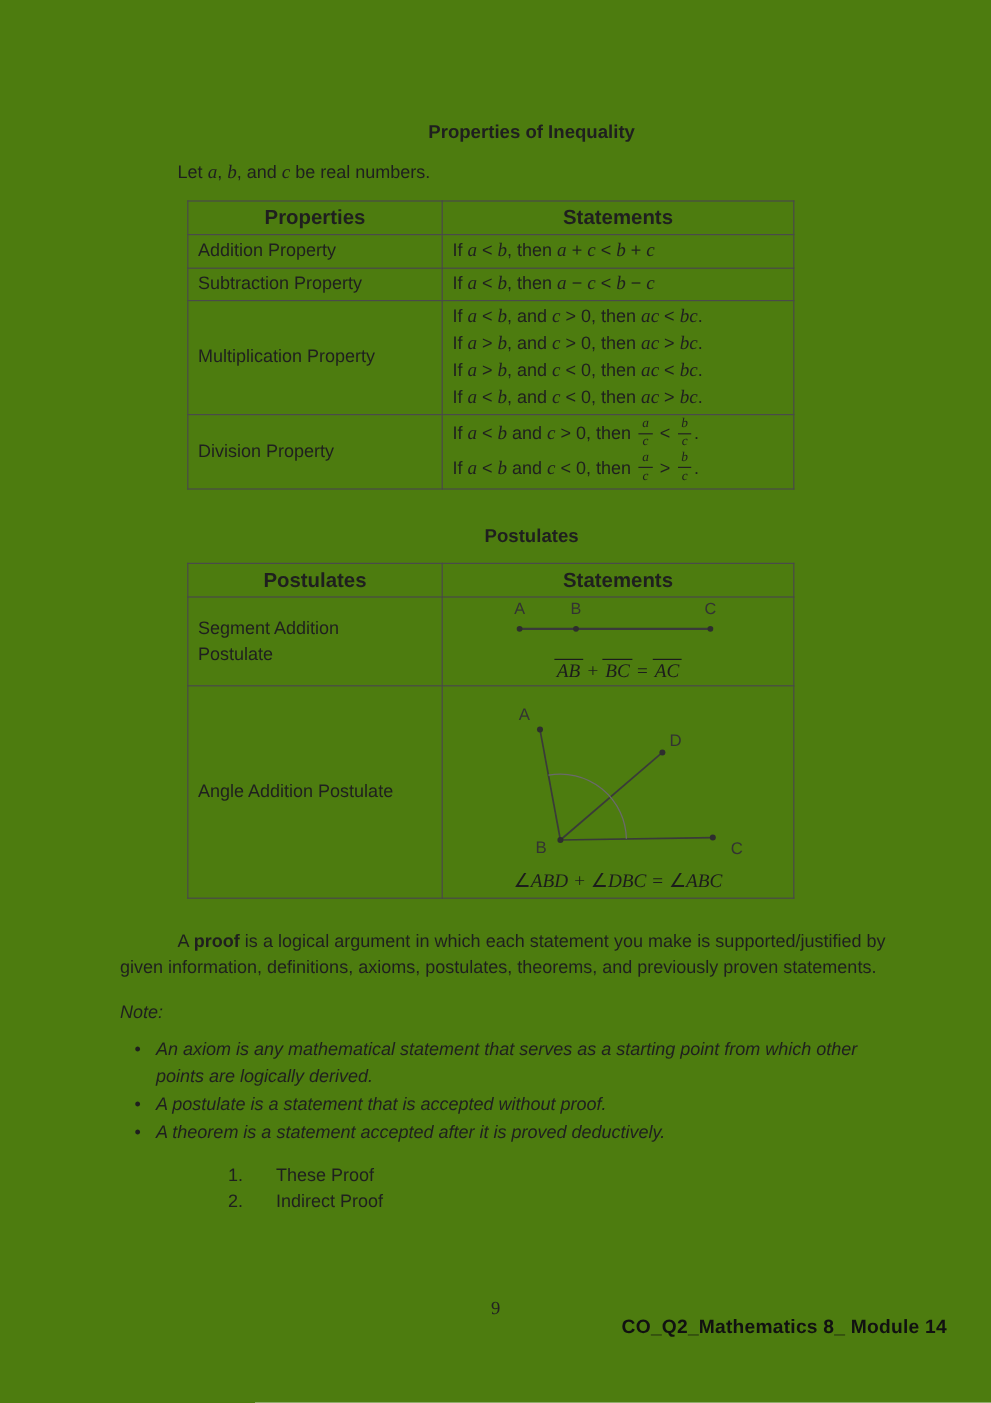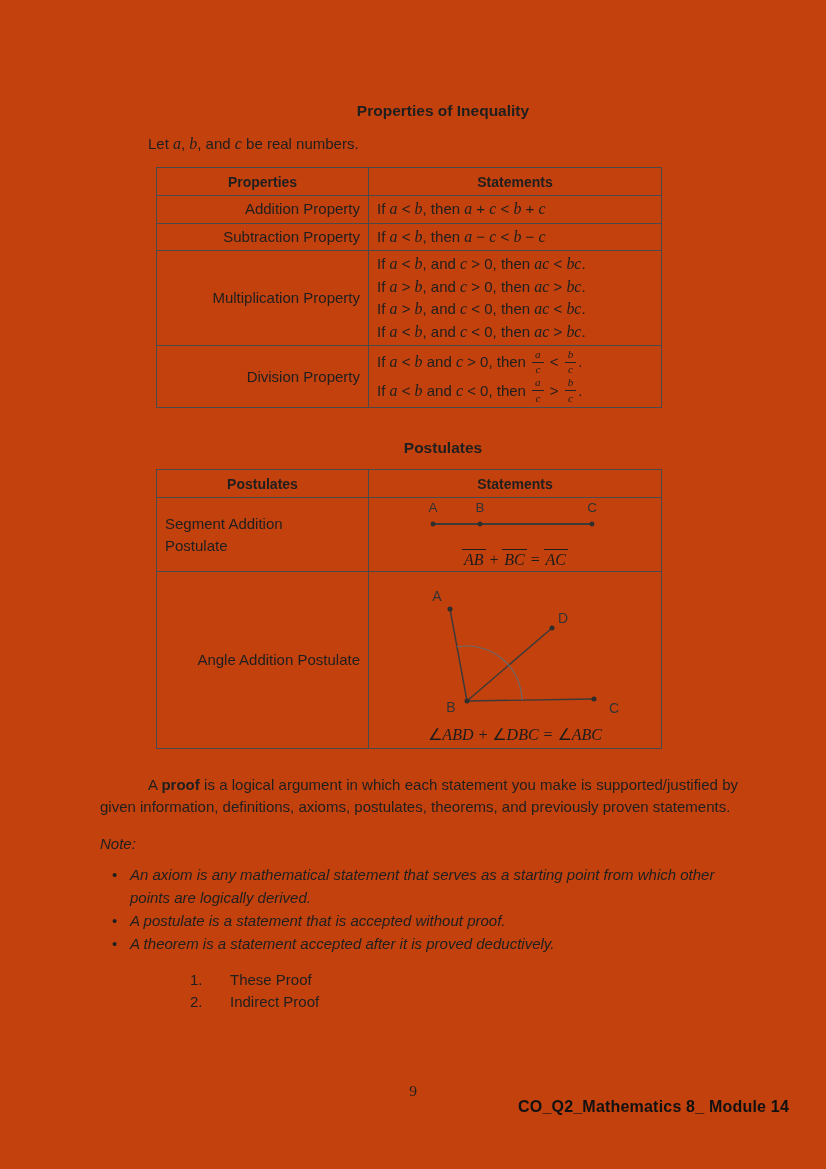--- a/index.html
+++ b/index.html
@@ -1,21 +1,21 @@
 <!DOCTYPE html>
 <html><head>
 <meta charset="utf-8">
 <style>
   * { box-sizing: border-box; }
   html, body { margin: 0; padding: 0; background: #ffffff; }
   .page {
     position: relative;
     width: 826px;
     height: 1169px;
-    background: #c2410c;
+    background: #4d7c0f;
     font-family: "Liberation Sans", sans-serif;
     font-size: 15px;
     color: #1f1f1f;
     overflow: hidden;
   }
   .content {
     position: absolute;
     left: 100px;
     top: 0;
     width: 638px;
@@ -42,27 +42,27 @@
   }
   table.doc-table.t2 { margin-top: 12px; }
   .doc-table th, .doc-table td {
     border: 1px solid #4a4a4a;
     padding: 2px 8px;
     vertical-align: middle;
   }
   .doc-table th {
     font-weight: bold;
     text-align: center;
-    font-size: 14px;
+    font-size: 17px;
     height: 28px;
     padding: 3px 0;
   }
   .doc-table col.c1 { width: 212px; }
   .doc-table col.c2 { width: 293px; }
-  .prop-cell { line-height: 20px; text-align: right; }
+  .prop-cell { line-height: 20px; }
   .row-h25 td { height: 25px; }
   .row-h24 td { height: 24px; }
   .stmt { line-height: 22.5px; white-space: nowrap; }
   .stmt-frac { line-height: 28.5px; }
   .mv {
     font-family: "Liberation Serif", serif;
     font-style: italic;
     font-size: 1.06em;
   }
   .frac {

